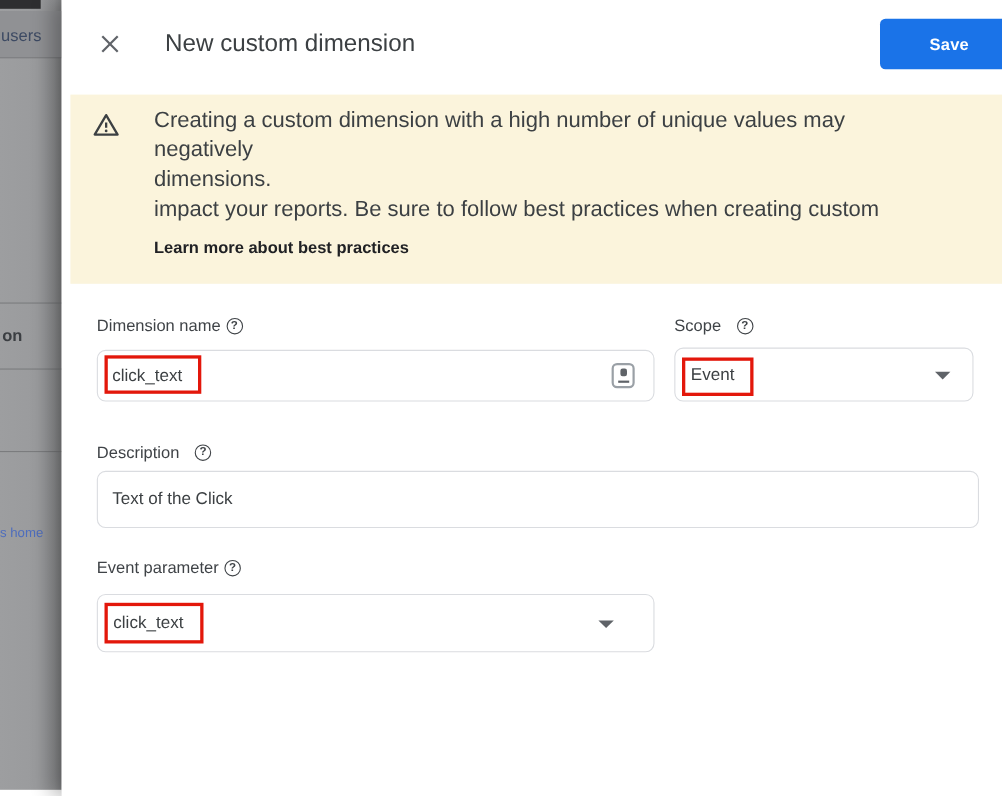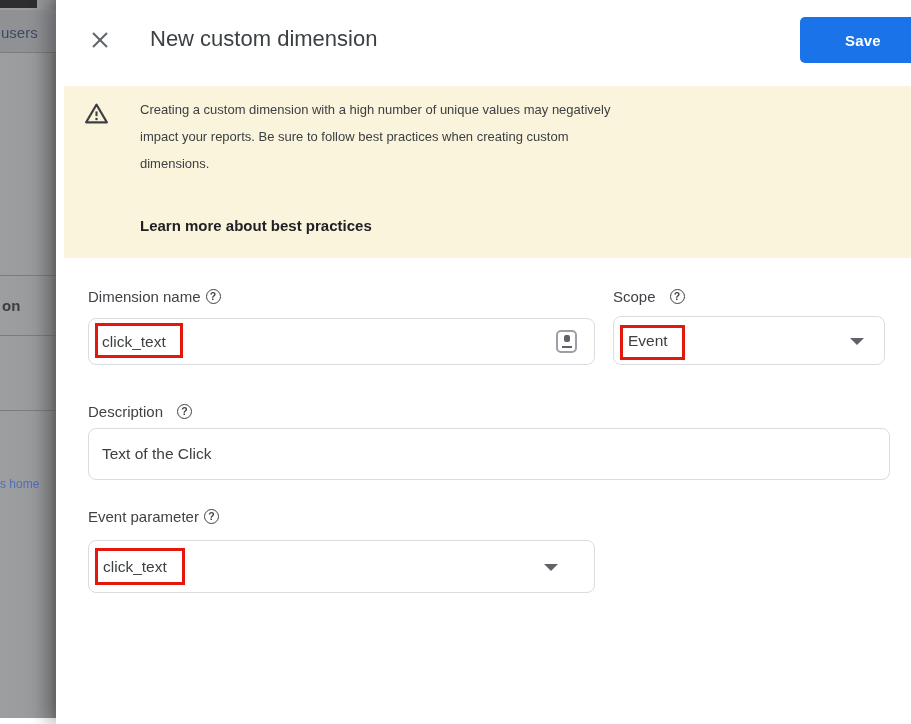--- a/index.html
+++ b/index.html
@@ -24,21 +24,21 @@
   .close-btn { position:absolute; left:31px; top:27px; width:26px; height:26px; cursor:pointer;
     display:flex; align-items:center; justify-content:center; }
   .dlg-title { position:absolute; left:94px; top:26px; font-size:22px; color:#3c4043; }
   .save-btn { position:absolute; left:744px; top:17px; width:126px; height:46px;
     background:#1a73e8; border:none; border-radius:5px; color:#fff; font-size:15px;
     font-weight:700; font-family:inherit; letter-spacing:.2px; cursor:pointer; }
 
   
   .banner { position:absolute; left:8px; top:86px; width:847px; height:172px; background:#fbf4dc; }
   .warn-ico { position:absolute; left:20px; top:15px; width:25px; height:25px; }
-  .banner-text { position:absolute; left:76px; top:10px; width:700px; font-size:13px;
+  .banner-text { position:absolute; left:76px; top:10px; width:700px; font-size:20px;
     line-height:27px; color:#3c4043; }
   .banner-link { position:absolute; left:76px; top:131px; font-size:15px; font-weight:700;
     color:#202124; cursor:pointer; }
 
   
   .field-label { position:absolute; display:flex; align-items:center; gap:5px;
     font-size:15px; color:#3f4347; }
   .help-ico { display:inline-block; width:15px; height:15px; border:1.5px solid #3f4347;
     border-radius:50%; font-size:10.5px; font-weight:700; line-height:12px; text-align:center;
     color:#3f4347; cursor:pointer; }
@@ -93,22 +93,22 @@
     <button class="save-btn">Save</button>
 
     <div class="banner">
       <svg class="warn-ico" viewBox="0 0 24 24">
         <path d="M12 3.5 L22 20.5 H2 Z" fill="none" stroke="#3c4043" stroke-width="2" stroke-linejoin="round"></path>
         <line x1="12" y1="10" x2="12" y2="14.5" stroke="#3c4043" stroke-width="2"></line>
         <circle cx="12" cy="17.3" r="1.2" fill="#3c4043"></circle>
       </svg>
       <div class="banner-text">
         <div>Creating a custom dimension with a high number of unique values may negatively</div>
+        <div>dimensions.</div>
         <div>impact your reports. Be sure to follow best practices when creating custom</div>
-        <div>dimensions.</div>
       </div>
       <div class="banner-link">Learn more about best practices</div>
     </div>
 
     <div class="field-label" style="left:32px; top:288px;">
       <span>Dimension name</span>
       <span class="help-ico">?</span>
     </div>
     <input class="txt-input" style="left: 32px; top: 318px; width: 507px; height: 47px;" value="click_text">
     <div class="kb-ico">

